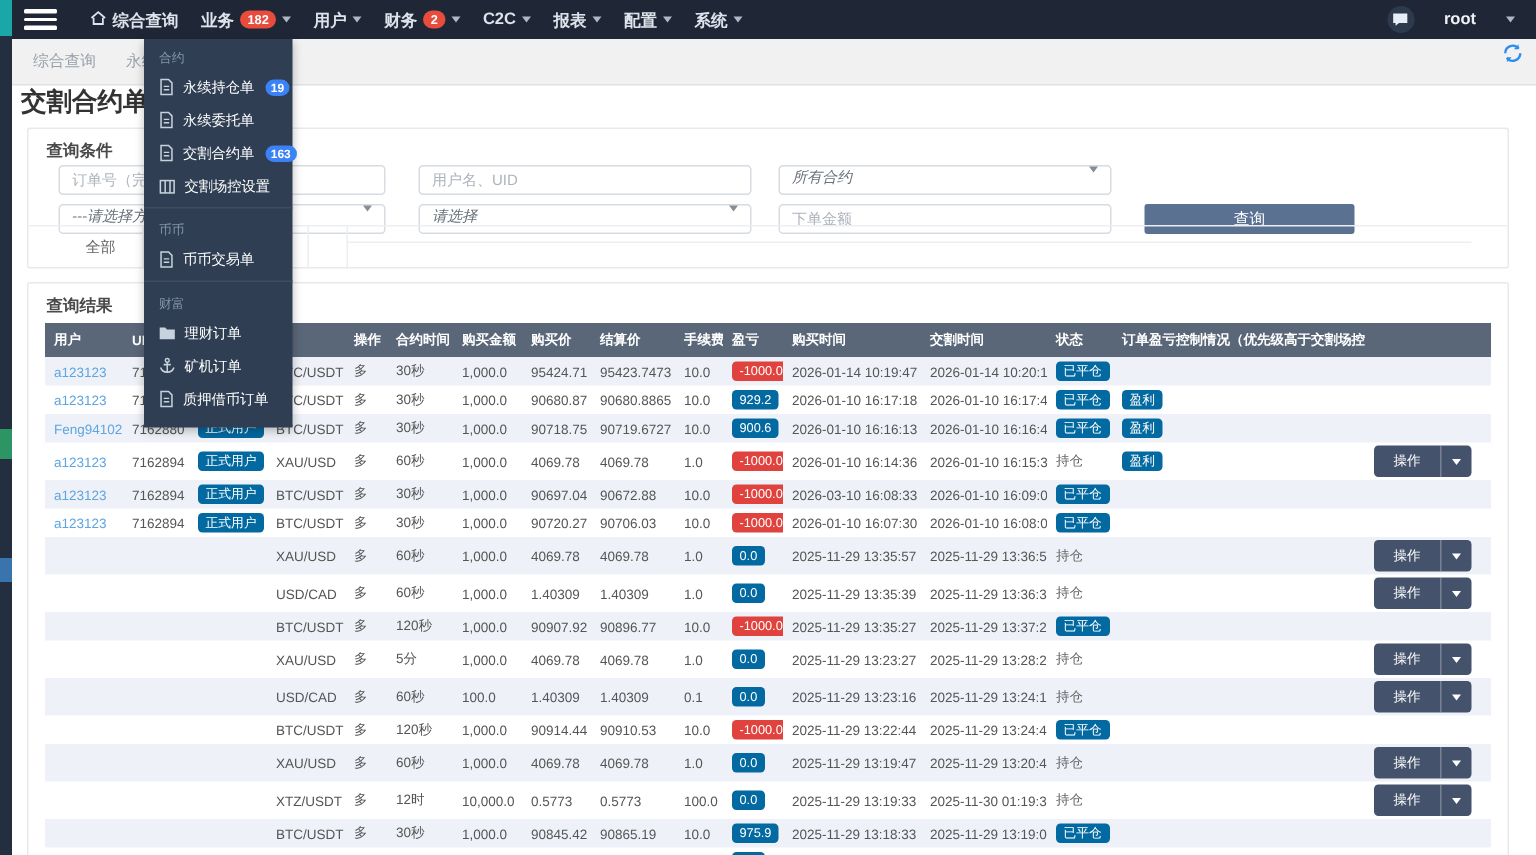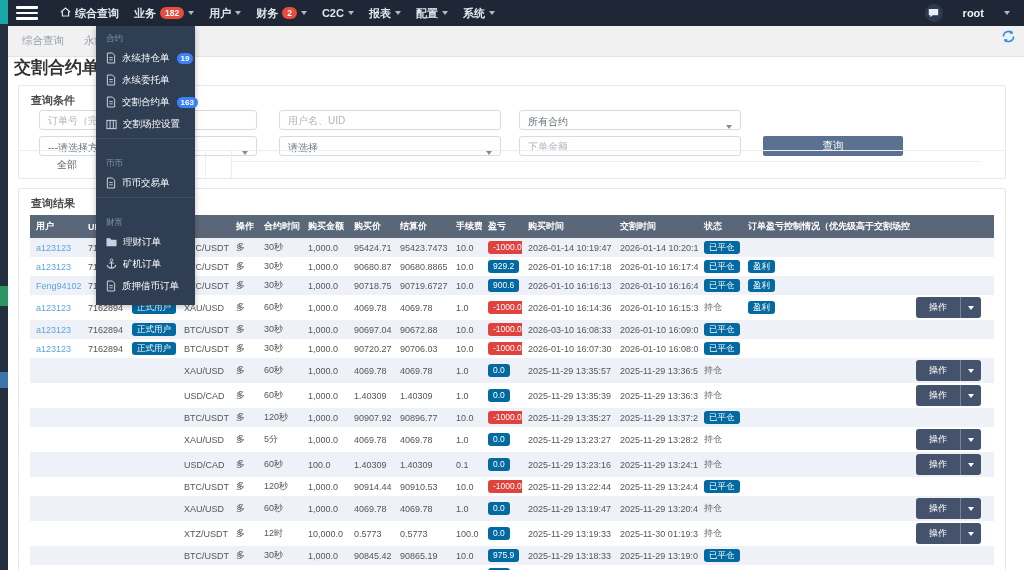--- a/index.html
+++ b/index.html
@@ -40,22 +40,22 @@
   .panel{position:absolute;left:18px;width:986px;background:#fff;border:1px solid #e7e9ee;border-radius:2px;z-index:3;}
   #query-panel{top:85px;height:92px;}
   #results-panel{top:188px;height:398px;}
   .panel-head{padding:7px 12px 0;font-size:11px;font-weight:700;color:#4a4a4a;}
 
   
   .q-abs{position:absolute;height:20px;box-sizing:border-box;}
   input.q-input{border:1px solid #d7dbe2;border-radius:3px;font-size:10px;color:#555;padding:0 8px;outline:none;
                 font-family:inherit;}
   input.q-input::placeholder{color:#adb4bd;}
-  .sel{display:flex;align-items:flex-end;justify-content:space-between;padding:0 8px;border:1px solid #d7dbe2;
-       border-radius:3px;font-size:10px;color:#67707a;background:#fff;cursor:pointer;}
+  .sel{display:flex;align-items:flex-start;justify-content:space-between;padding:0 8px;border:1px solid #d7dbe2;
+       border-radius:3px;font-size:10px;color:#67707a;background:#fff;cursor:pointer;font-style:italic;}
   .sel .caret{border-top-color:#858d96;}
   .q-btn{background:#5a7191;color:#fff;border:none;border-radius:2px;font-size:10.5px;display:flex;
          align-items:center;justify-content:center;cursor:pointer;}
   .qtabs{position:absolute;left:0;right:0;top:64px;bottom:0;border-top:1px solid #eceef2;display:flex;}
   .qtab{height:100%;border-right:1px solid #eceef2;display:flex;align-items:center;justify-content:center;
         font-size:10px;color:#666;cursor:pointer;box-sizing:border-box;}
   .qtab-line{position:absolute;left:213px;right:24px;top:10px;border-top:1px solid #eceef2;}
 
   
   table.res{border-collapse:collapse;table-layout:fixed;width:964px;margin:4px 0 0 11px;}
@@ -70,21 +70,21 @@
   .ulink{color:#5fa5e0;text-decoration:none;cursor:pointer;}
   .st-hold{color:#666;}
   .op{display:inline-flex;border-radius:3px;overflow:hidden;background:#44536b;color:#fff;font-size:9px;cursor:pointer;}
   .op .main{padding:4px 13px;}
   .op .cbox{padding:4px 7px;border-left:1px solid rgba(255,255,255,.28);display:flex;align-items:center;}
   .op .caret{border-top-color:#fff;}
 
   
   .menu{position:absolute;left:96px;top:26px;width:99px;background:#2f3e52;z-index:100;padding:2px 0 8px;
         box-shadow:0 2px 6px rgba(0,0,0,.25);}
-  .menu-section+.menu-section{border-top:1px solid #3d4d62;margin-top:3px;padding-top:14px;}
+  .menu-section+.menu-section{border-top:1px solid #3d4d62;margin-top:3px;padding-top:4px;}
   .menu-header{padding:5px 10px 2px;font-size:8.5px;color:#8496a9;}
   .menu-item{display:flex;align-items:center;gap:6px;padding:4.5px 10px;font-size:9.5px;color:#fff;cursor:pointer;white-space:nowrap;}
   .menu-item .mi{display:flex;align-items:center;flex:0 0 auto;}
   .menu-badge{background:#3b82f6;color:#fff;border-radius:8px;font-size:8px;padding:1px 4px;font-weight:700;margin-left:1px;}
 </style>
 </head>
 <body>
 
 <div id="app">
 

